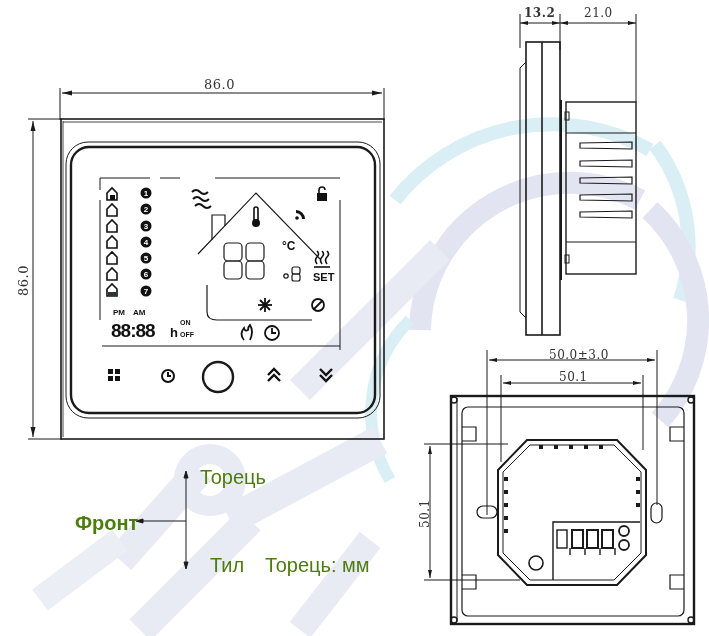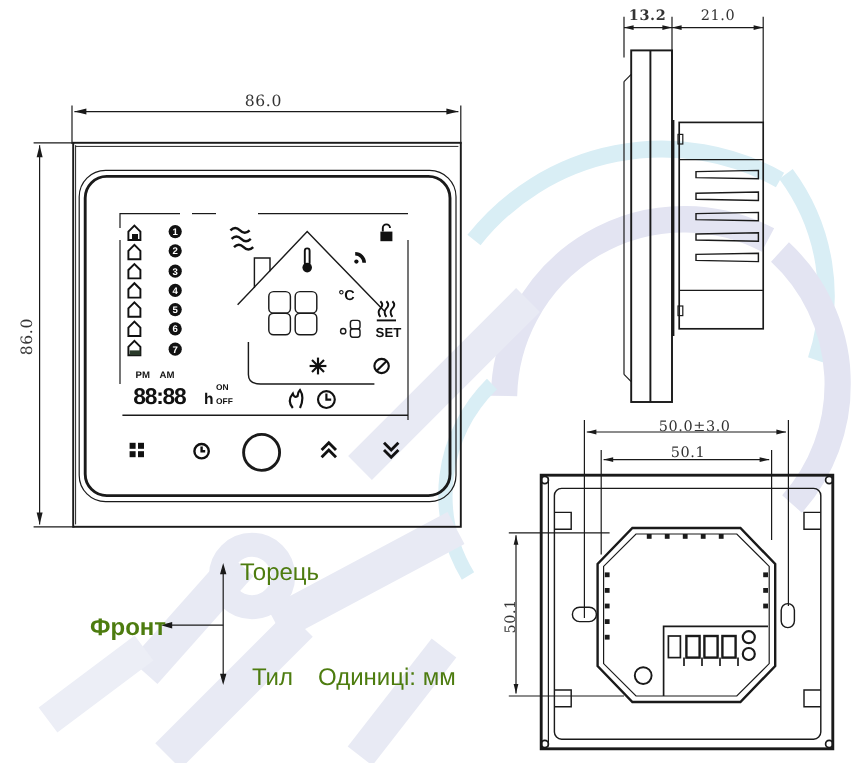--- a/index.html
+++ b/index.html
@@ -325,13 +325,13 @@
     <line x1="186" y1="475" x2="186" y2="565"></line>
     <polygon points="186,471 184,478 188,478" fill="#1a1a1a"></polygon>
     <polygon points="186,569 184,562 188,562" fill="#1a1a1a"></polygon>
     <line x1="140" y1="521" x2="186" y2="521"></line>
     <polygon points="136,521 143,519 143,523" fill="#1a1a1a"></polygon>
   </g>
 </svg>
 <div class="lbl" style="left:200px;top:466px;">Торець</div>
 <div class="lbl" style="left:75px;top:512px;font-weight:bold;">Фронт</div>
 <div class="lbl" style="left:199px;top:554px;margin-left:11px;">Тил</div>
-<div class="lbl" style="left:265px;top:554px;">Одиниці: мм</div>
+<div class="lbl" style="left:265px;top:554px;">Торець: мм</div>
 
 </body></html>

